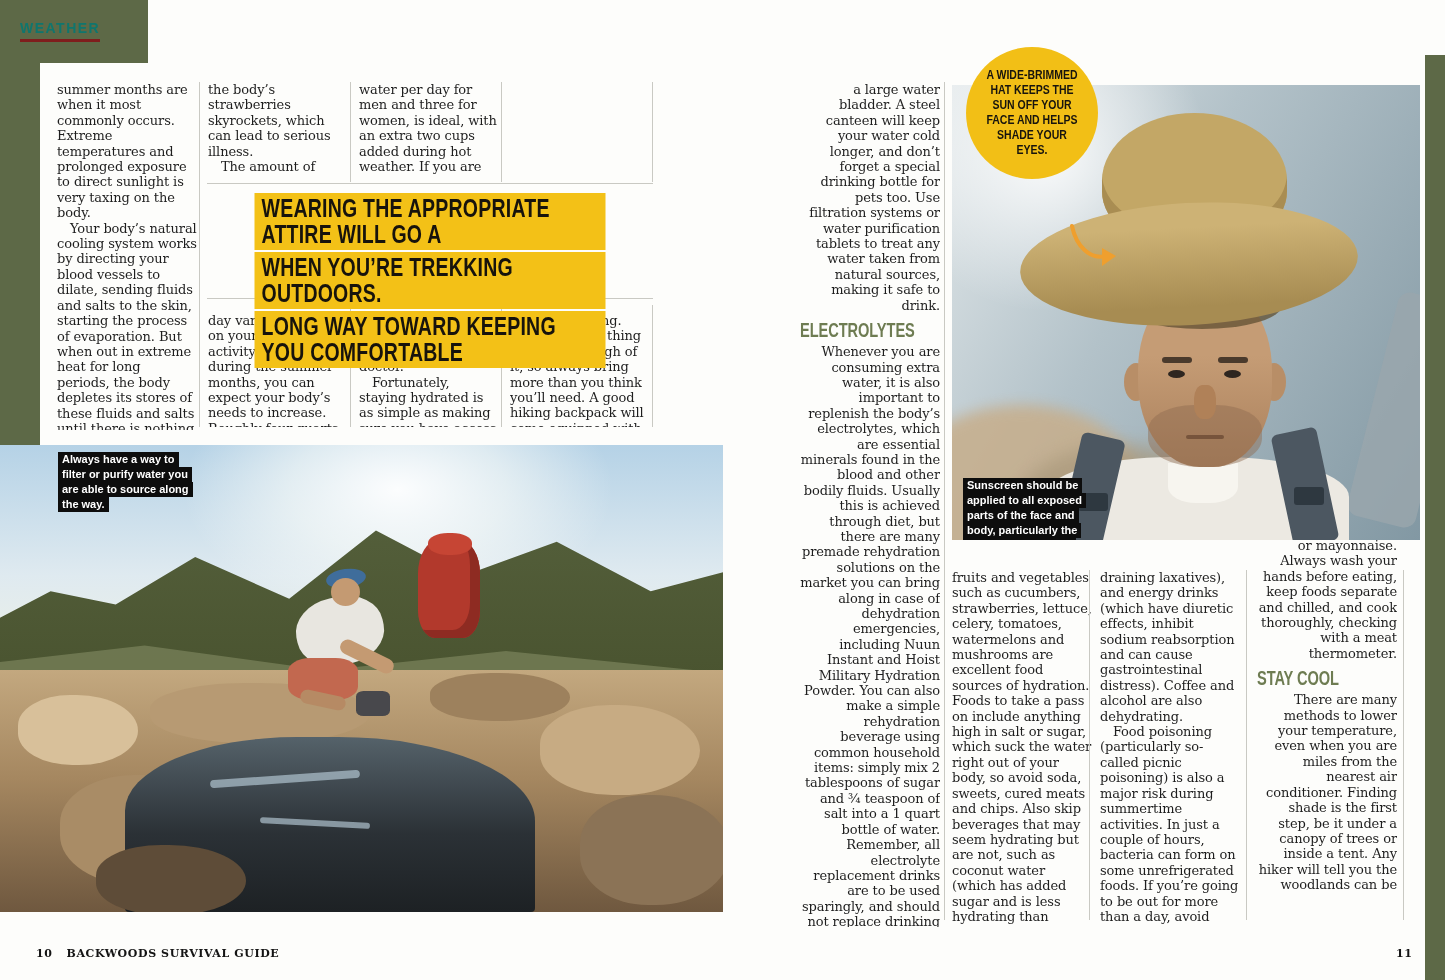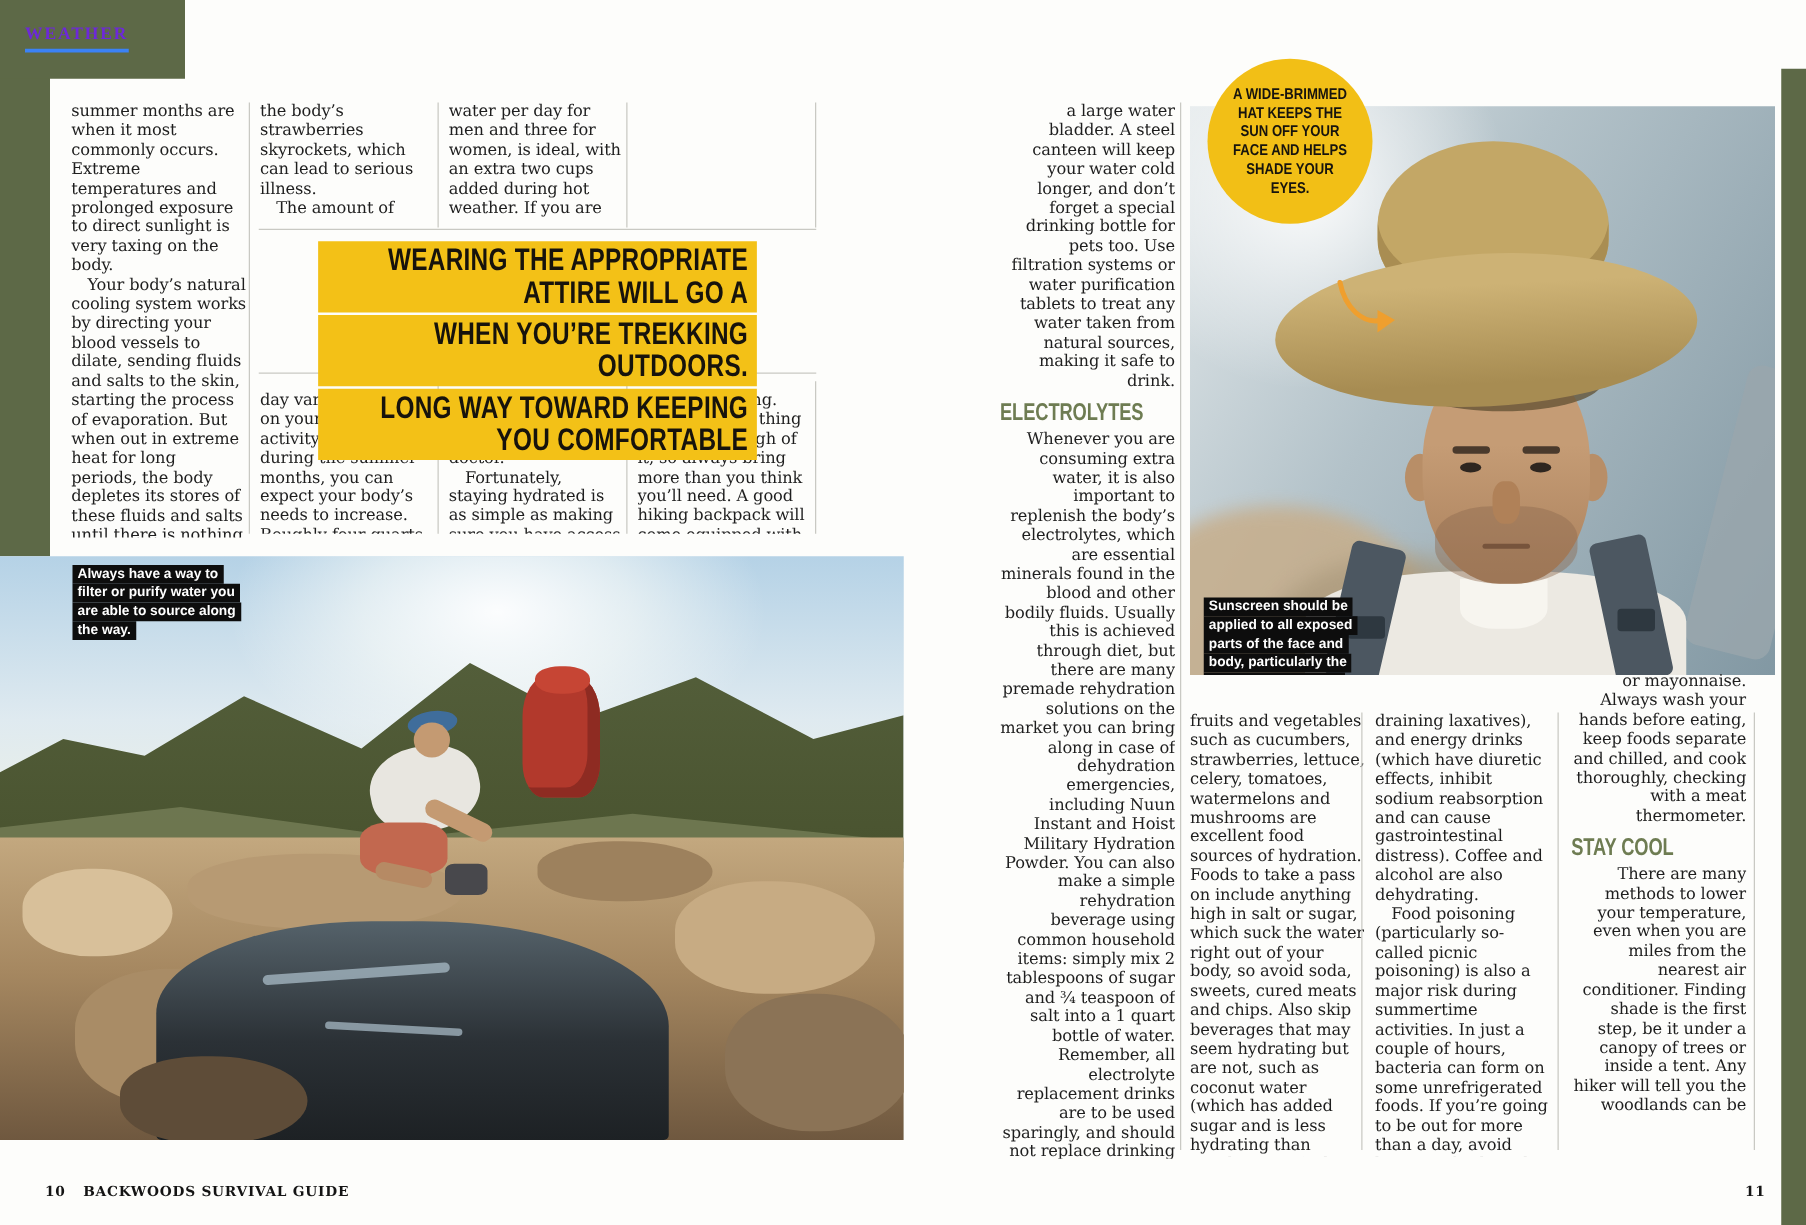--- a/index.html
+++ b/index.html
@@ -11,38 +11,38 @@
   html,body{margin:0;padding:0;background:#ffffff;}
   .spread{position:relative;width:1445px;height:980px;background:#fdfdfb;overflow:hidden;
           font-family:"DejaVu Serif",serif;color:var(--text-black);}
 
   
   .green{position:absolute;background:var(--olive-green);}
   .g-top{left:0;top:0;width:148px;height:63px;}
   .g-left{left:0;top:0;width:40px;height:445px;}
   .g-right{left:1425px;top:55px;width:20px;height:925px;}
 
-  .weather{position:absolute;left:20px;top:20px;color:#6d28d9;
-           font-family:Liberation Serif, serif;font-weight:bold;font-size:14px;
-           letter-spacing:1.5px;border-bottom:3px solid #3b82f6;padding-bottom:3px;z-index:2;}
+  .weather{position:absolute;left:20px;top:20px;color:#0f766e;
+           font-family:Liberation Sans, sans-serif;font-weight:bold;font-size:14px;
+           letter-spacing:1.5px;border-bottom:3px solid #7f1d1d;padding-bottom:3px;z-index:2;}
 
   
   .textcol{position:absolute;width:140px;font-size:13px;line-height:15.4px;
            white-space:pre-line;overflow:hidden;text-align:left;letter-spacing:-0.1px;}
   .sec-heading{font-family:"Liberation Sans",sans-serif;font-weight:bold;
                font-size:19.5px;line-height:19px;color:var(--heading-green);
                width:186px;transform:scaleX(0.75);transform-origin:left top;
                margin:8px 0 4px;white-space:normal;}
   .flowcol p{margin:0;white-space:pre-line;text-align:right;}
 
   .vrule{position:absolute;width:1px;background:#c9c9c3;}
   .hrule{position:absolute;height:1px;background:#c9c9c3;}
 
   
-  .quote{position:absolute;left:205px;top:193px;width:450px;text-align:right;z-index:2;}
+  .quote{position:absolute;left:205px;top:193px;width:450px;text-align:left;z-index:2;}
   .quote div{margin-bottom:2px;}
   .quote span{display:inline-block;background:var(--yellow);color:#17130c;
               font-family:"Liberation Sans",sans-serif;font-weight:bold;font-size:25px;
               line-height:26px;padding:2px 9px 3px;transform:scaleX(0.78);letter-spacing:0.3px;}
 
   
   .photo-caption{position:absolute;font-family:"Liberation Sans",sans-serif;font-weight:bold;
                  font-size:11px;line-height:15px;color:#fff;z-index:6;}
   .photo-caption span{background:#0d0d0d;padding:1px 4px 2px;
                       -webkit-box-decoration-break:clone;box-decoration-break:clone;}

